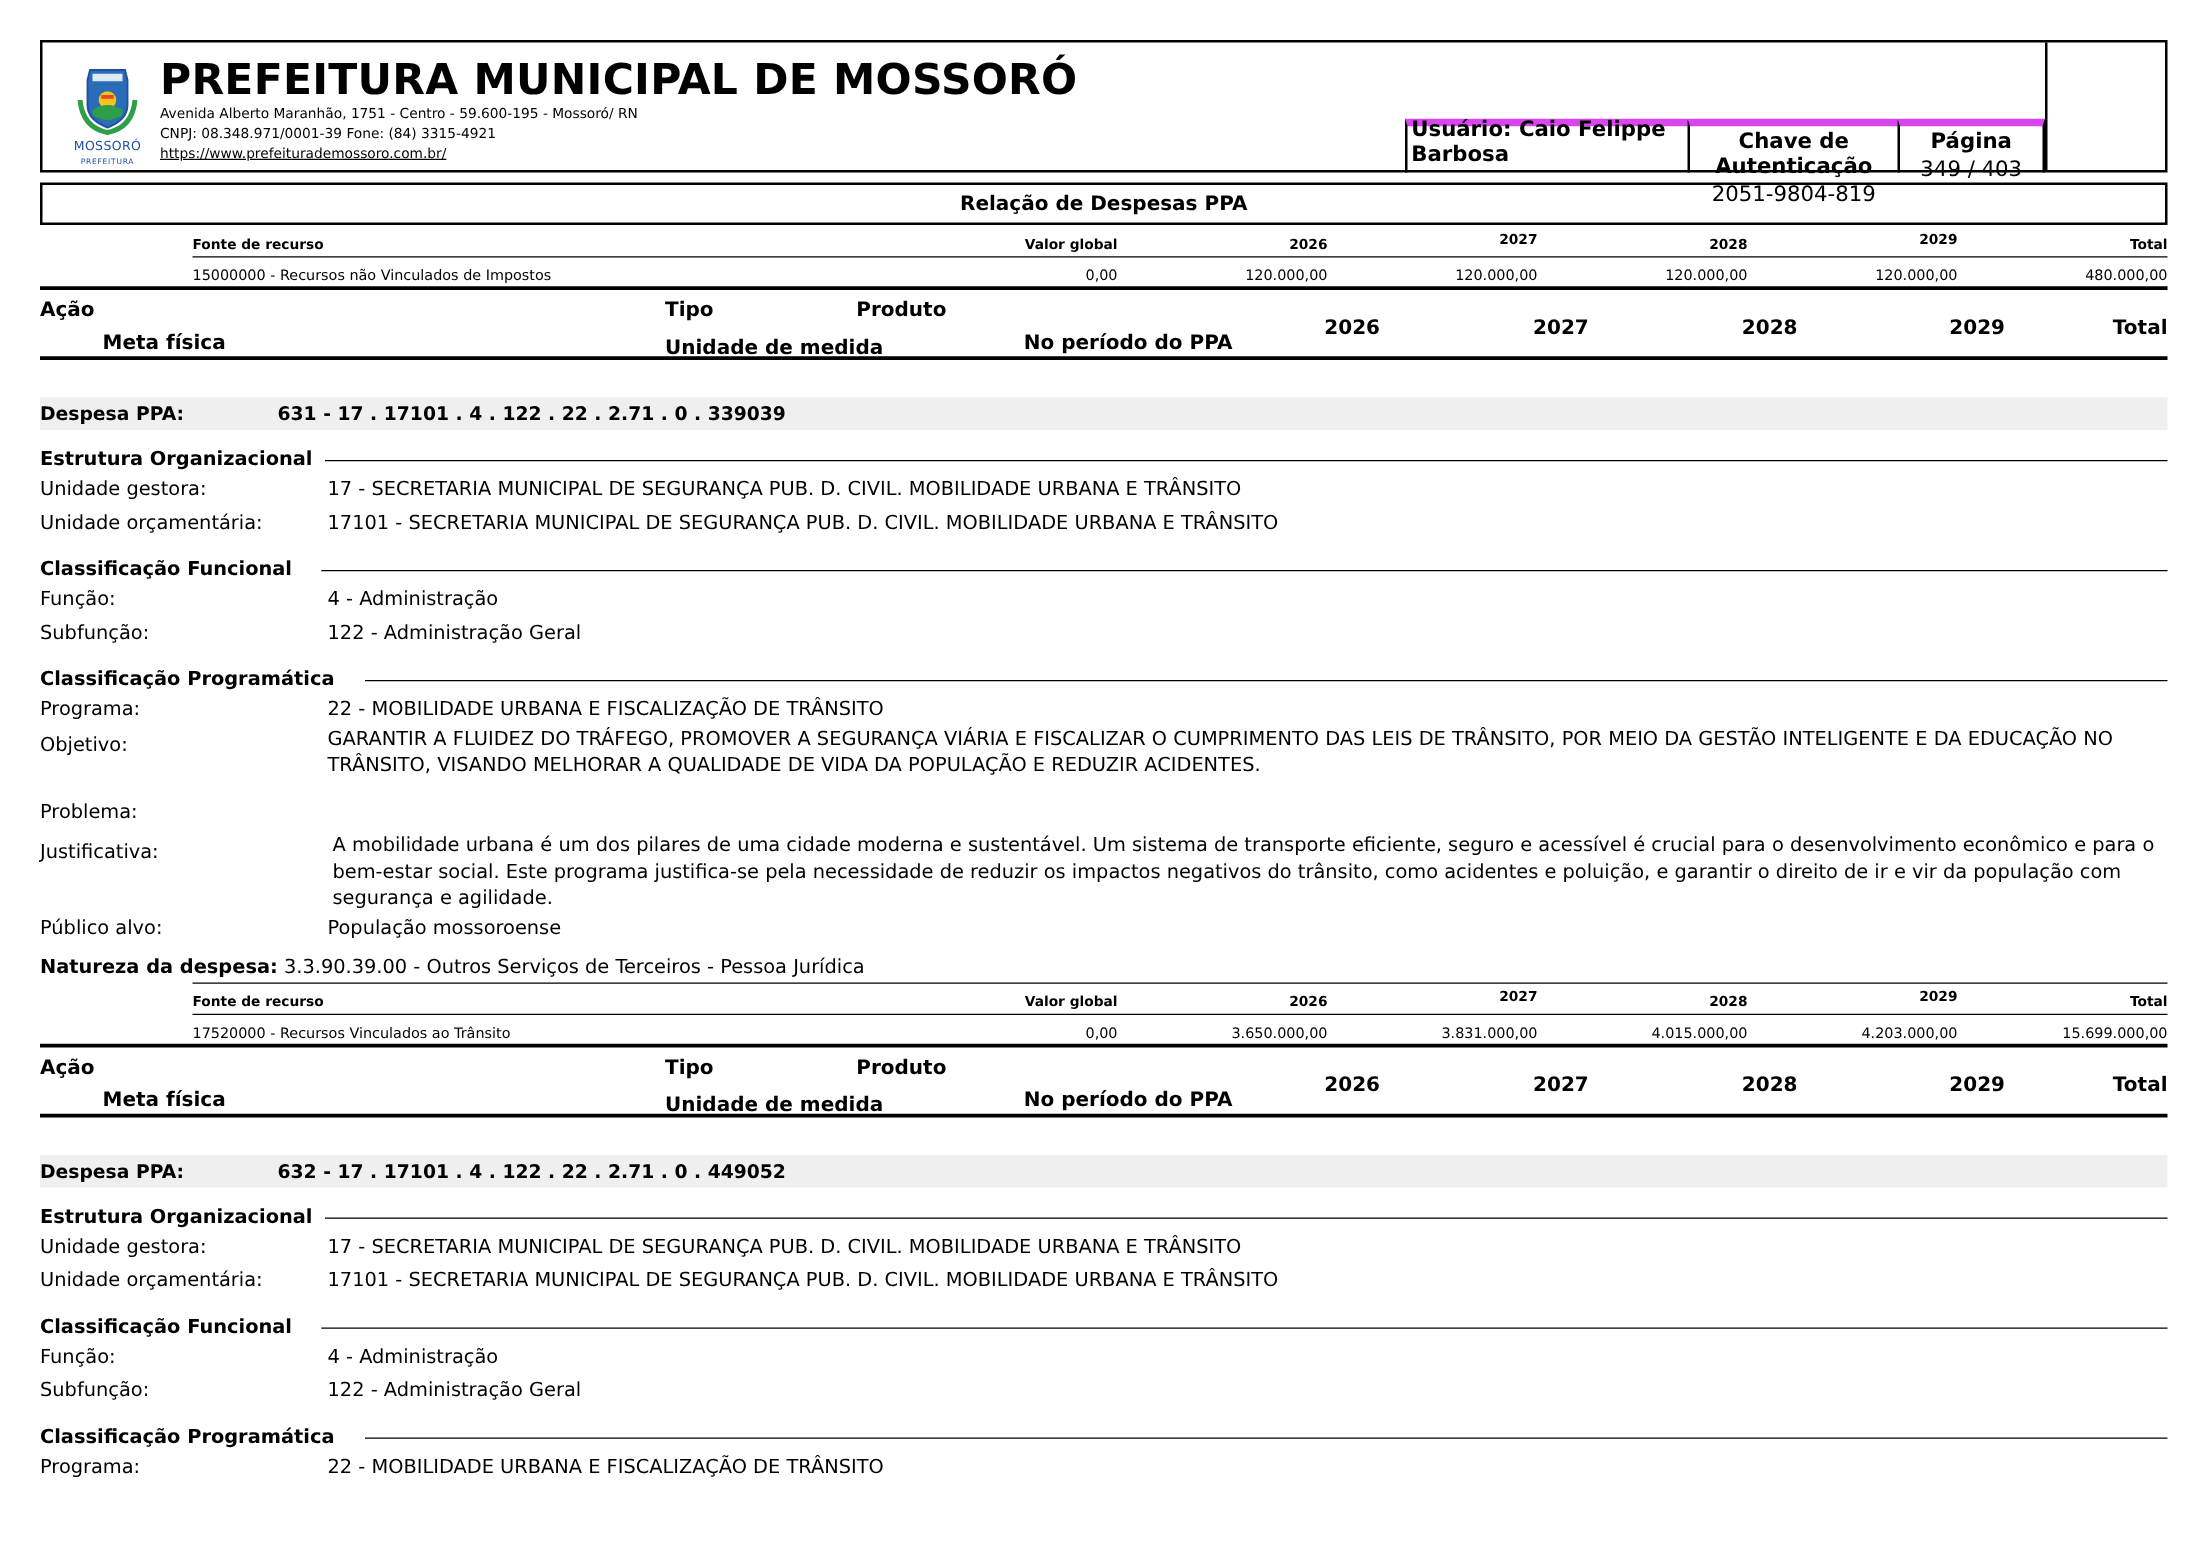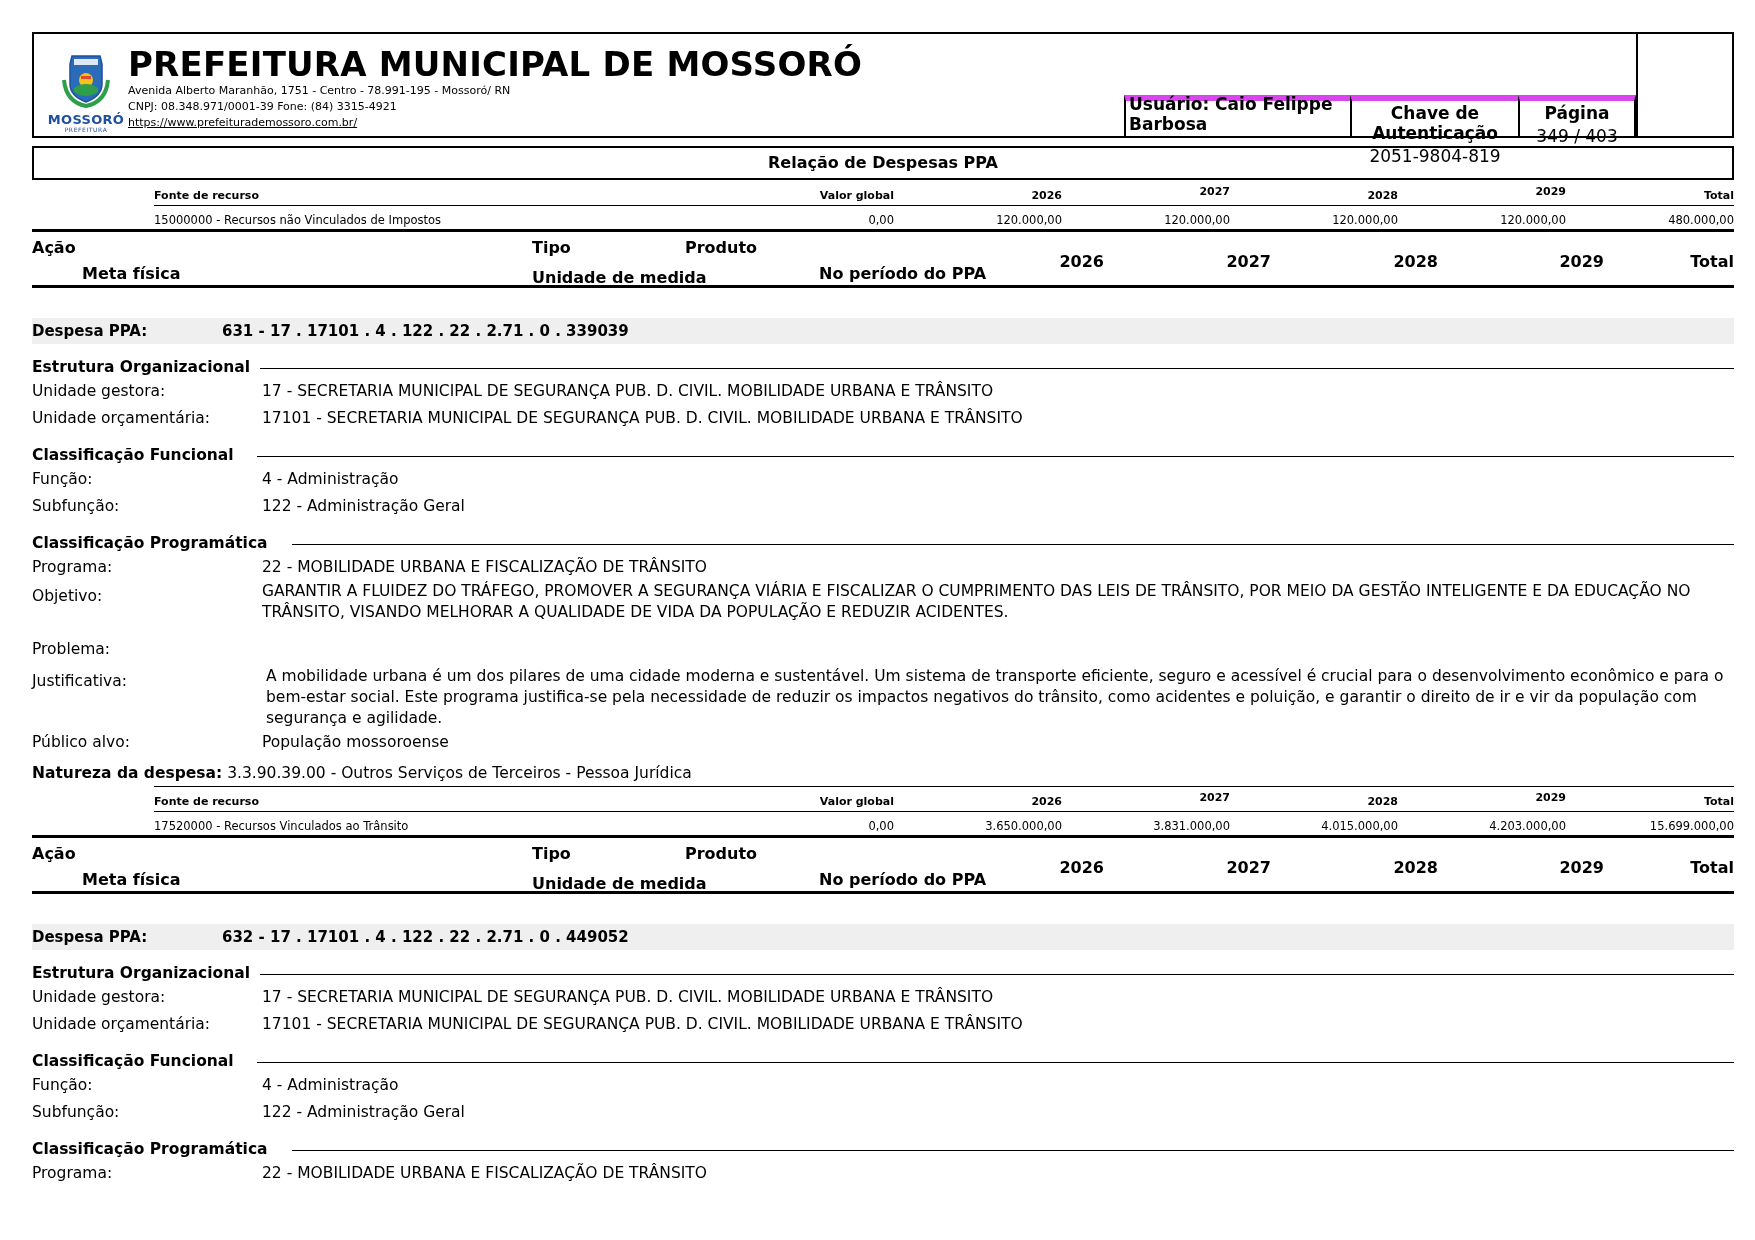--- a/index.html
+++ b/index.html
@@ -4,21 +4,21 @@
 <style>
   * { box-sizing: border-box; margin: 0; padding: 0; }
   html, body { width: 1755px; height: 1240px; background: #ffffff; overflow: hidden; }
   body { font-family: "DejaVu Sans", "Liberation Sans", sans-serif; color: #000; position: relative; }
   .page { position: absolute; left: 32px; top: 32px; width: 1702px; }
 
   
   .hdr { position: relative; height: 106px; border: 2px solid #000; }
   .logo { position: absolute; left: 10px; top: 16px; width: 80px; height: 80px; }
   .logo svg { display: block; }
-  .logo-word { position: absolute; left: 0; top: 62px; width: 84px; text-align: center; font-weight: bold; font-size: 13px; color: #1e4fa0; letter-spacing: 0.3px; }
+  .logo-word { position: absolute; left: 0; top: 62px; width: 84px; text-align: center; font-weight: normal; font-size: 10px; color: #1e4fa0; letter-spacing: 0.3px; }
   .logo-sub { position: absolute; left: 0; top: 76px; width: 84px; text-align: center; font-size: 6px; color: #1e4fa0; letter-spacing: 0.6px; }
   .org-title { position: absolute; left: 94px; top: 10px; font-size: 34px; font-weight: bold; letter-spacing: 0.2px; }
   .org-line { position: absolute; left: 94px; font-size: 11px; }
   .org-line.l1 { top: 50px; } .org-line.l2 { top: 66px; } .org-line.l3 { top: 82px; text-decoration: underline; }
   .hdr-box { position: absolute; top: 61px; height: 43px; border-left: 2px solid #000; border-top: 6px solid #d946ef; font-size: 17px; }
   .hdr-user { left: 1090px; width: 226px; }
   .hdr-user span { position: absolute; left: 3px; bottom: 4px; font-weight: bold; }
   .hdr-key { left: 1316px; width: 168px; text-align: center; }
   .hdr-page { left: 1484px; width: 118px; text-align: center; border-right: 2px solid #000; }
   .hdr-box .t { display: block; font-weight: bold; margin-top: 2px; }
@@ -75,21 +75,21 @@
         <rect x="30" y="9" width="24" height="6" fill="#fff" opacity="0.85"></rect>
         <circle cx="42" cy="30" r="7" fill="#f6c21c"></circle>
         <path d="M30 38 Q42 30 54 38 L54 42 Q42 50 30 42 Z" fill="#2e9e48"></path>
         <path d="M20 30 Q22 52 42 56 Q62 52 64 30" fill="none" stroke="#2e9e48" stroke-width="4"></path>
         <rect x="37" y="26" width="10" height="3" fill="#e04a2a"></rect>
       </svg>
       <div class="logo-word">MOSSORÓ</div>
       <div class="logo-sub">PREFEITURA</div>
     </div>
     <div class="org-title">PREFEITURA MUNICIPAL DE MOSSORÓ</div>
-    <div class="org-line l1">Avenida Alberto Maranhão, 1751 - Centro - 78.991-195 - Mossoró/ RN</div>
+    <div class="org-line l1">Avenida Alberto Maranhão, 1751 - Centro - 59.600-195 - Mossoró/ RN</div>
     <div class="org-line l2">CNPJ: 08.348.971/0001-39 Fone: (84) 3315-4921</div>
     <div class="org-line l3">https://www.prefeiturademossoro.com.br/</div>
 
     <div class="hdr-box hdr-user">
       <span>Usuário: Caio Felippe Barbosa</span>
     </div>
     <div class="hdr-box hdr-key">
       <span class="t">Chave de Autenticação</span>
       <span class="v">2051-9804-819</span>
     </div>

